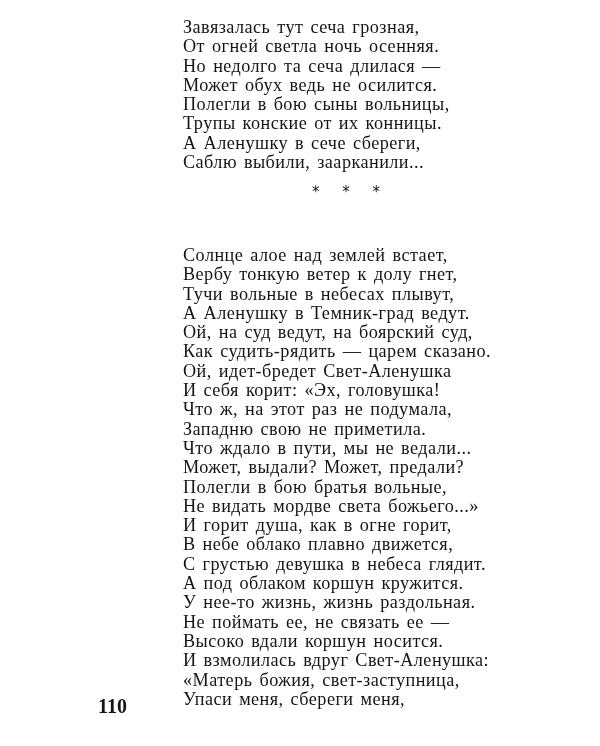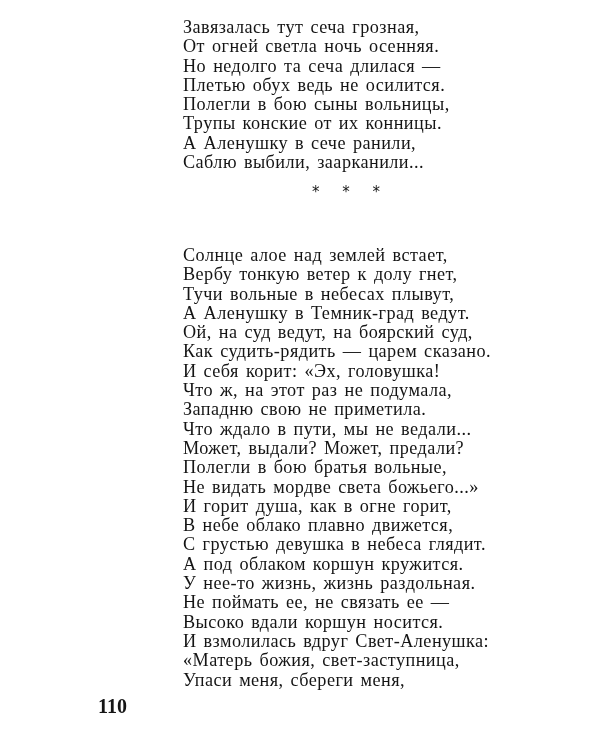--- a/index.html
+++ b/index.html
@@ -26,36 +26,37 @@
     }
   </style>
 </head>
 <body>
 
 <div class="page">
   <div class="stanza" id="stanza-1">
     <span class="line">Завязалась тут сеча грозная,</span>
     <span class="line">От огней светла ночь осенняя.</span>
     <span class="line">Но недолго та сеча длилася —</span>
-    <span class="line">Плетью обух ведь не осилится.</span>
+    <span class="line">Может обух ведь не осилится.</span>
     <span class="line">Полегли в бою сыны вольницы,</span>
     <span class="line">Трупы конские от их конницы.</span>
-    <span class="line">А Аленушку в сече ранили,</span>
+    <span class="line">А Аленушку в сече сбереги,</span>
     <span class="line">Саблю выбили, заарканили...</span>
   </div>
 
   <div class="separator">* * *</div>
 
   <div class="stanza" id="stanza-2">
     <span class="line">Солнце алое над землей встает,</span>
     <span class="line">Вербу тонкую ветер к долу гнет,</span>
     <span class="line">Тучи вольные в небесах плывут,</span>
     <span class="line">А Аленушку в Темник-град ведут.</span>
     <span class="line">Ой, на суд ведут, на боярский суд,</span>
     <span class="line">Как судить-рядить — царем сказано.</span>
+    <span class="line">Ой, идет-бредет Свет-Аленушка</span>
     <span class="line">И себя корит: «Эх, головушка!</span>
     <span class="line">Что ж, на этот раз не подумала,</span>
     <span class="line">Западню свою не приметила.</span>
     <span class="line">Что ждало в пути, мы не ведали...</span>
     <span class="line">Может, выдали? Может, предали?</span>
     <span class="line">Полегли в бою братья вольные,</span>
     <span class="line">Не видать мордве света божьего...»</span>
     <span class="line">И горит душа, как в огне горит,</span>
     <span class="line">В небе облако плавно движется,</span>
     <span class="line">С грустью девушка в небеса глядит.</span>

